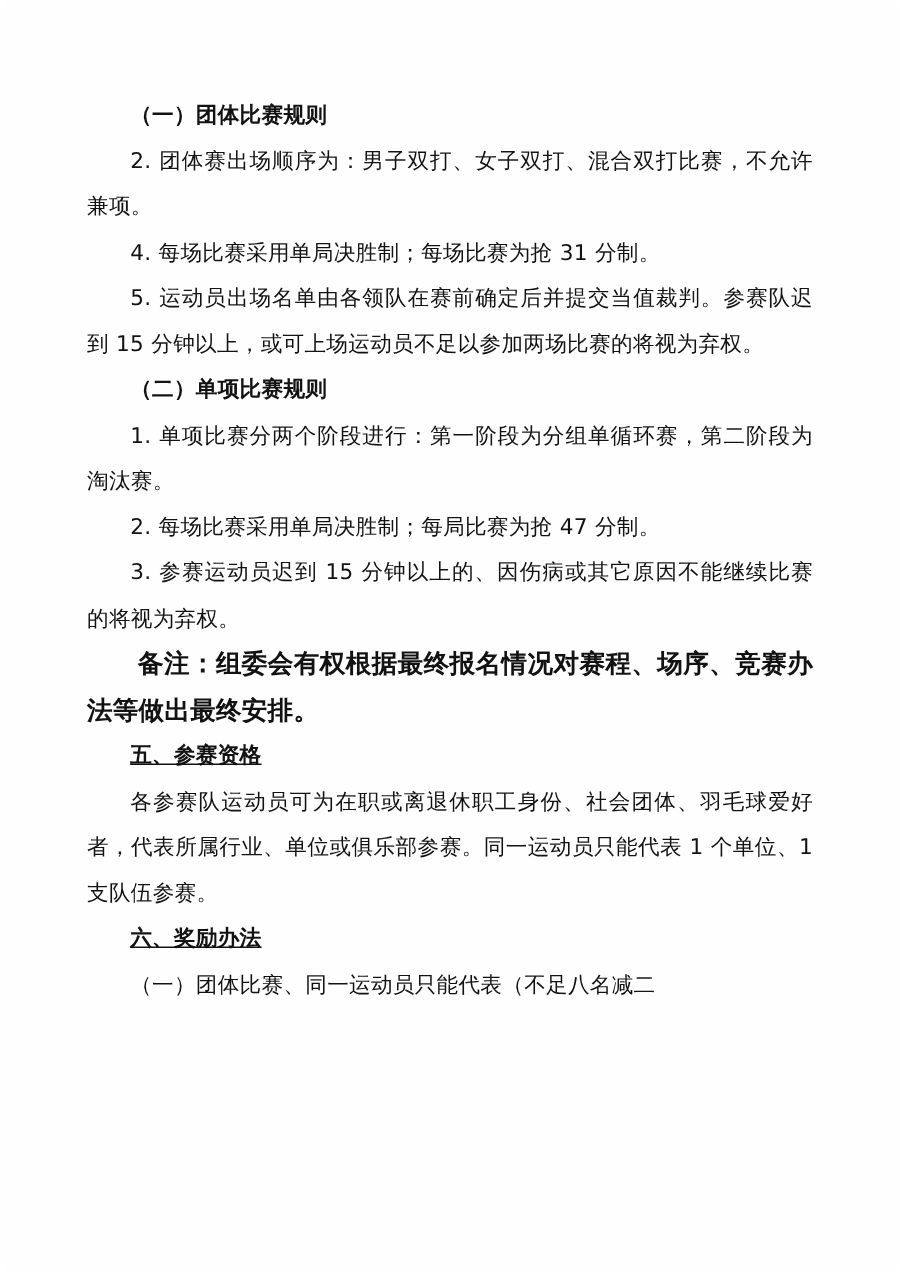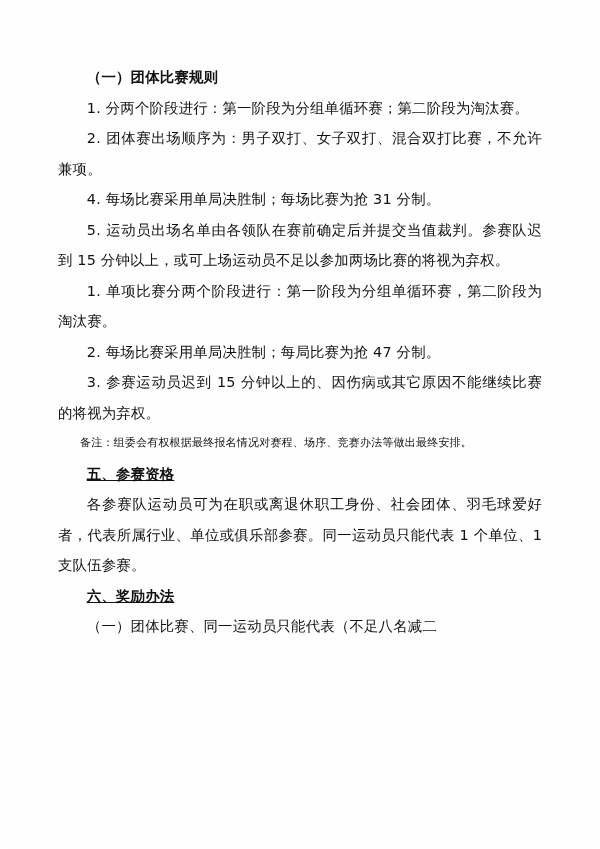--- a/index.html
+++ b/index.html
@@ -41,43 +41,44 @@
   }
   .heading-major {
     margin: 0;
     text-indent: 2em;
     font-weight: bold;
     text-decoration: underline;
   }
   .note {
     margin: 0;
     text-indent: 2em;
-    font-size: 11px;
+    font-size: 17px;
+    font-weight: bold;
   }
   
   .page::after {
     content: "";
     position: absolute;
     inset: 0;
     pointer-events: none;
     box-shadow: inset 0 0 0 1px rgba(255,255,255,0);
   }
 </style>
 </head>
 <body>
 
 <div class="page">
   <div class="doc-body">
 
     <p class="heading">（一）团体比赛规则</p>
-    <p class="para">1. 分两个阶段进行：第一阶段为分组单循环赛；第二阶段为淘汰赛。</p>
     <p class="para">2. 团体赛出场顺序为：男子双打、女子双打、混合双打比赛，不允许兼项。</p>
     <p class="para">4. 每场比赛采用单局决胜制；每场比赛为抢 31 分制。</p>
     <p class="para">5. 运动员出场名单由各领队在赛前确定后并提交当值裁判。参赛队迟到 15 分钟以上，或可上场运动员不足以参加两场比赛的将视为弃权。</p>
 
+    <p class="heading">（二）单项比赛规则</p>
     <p class="para">1. 单项比赛分两个阶段进行：第一阶段为分组单循环赛，第二阶段为淘汰赛。</p>
     <p class="para">2. 每场比赛采用单局决胜制；每局比赛为抢 47 分制。</p>
     <p class="para">3. 参赛运动员迟到 15 分钟以上的、因伤病或其它原因不能继续比赛的将视为弃权。</p>
     <p class="note">备注：组委会有权根据最终报名情况对赛程、场序、竞赛办法等做出最终安排。</p>
 
     <p class="heading-major">五、参赛资格</p>
     <p class="para">各参赛队运动员可为在职或离退休职工身份、社会团体、羽毛球爱好者，代表所属行业、单位或俱乐部参赛。同一运动员只能代表 1 个单位、1 支队伍参赛。</p>
 
     <p class="heading-major">六、奖励办法</p>
     <p class="para">（一）团体比赛、同一运动员只能代表（不足八名减二</p>

